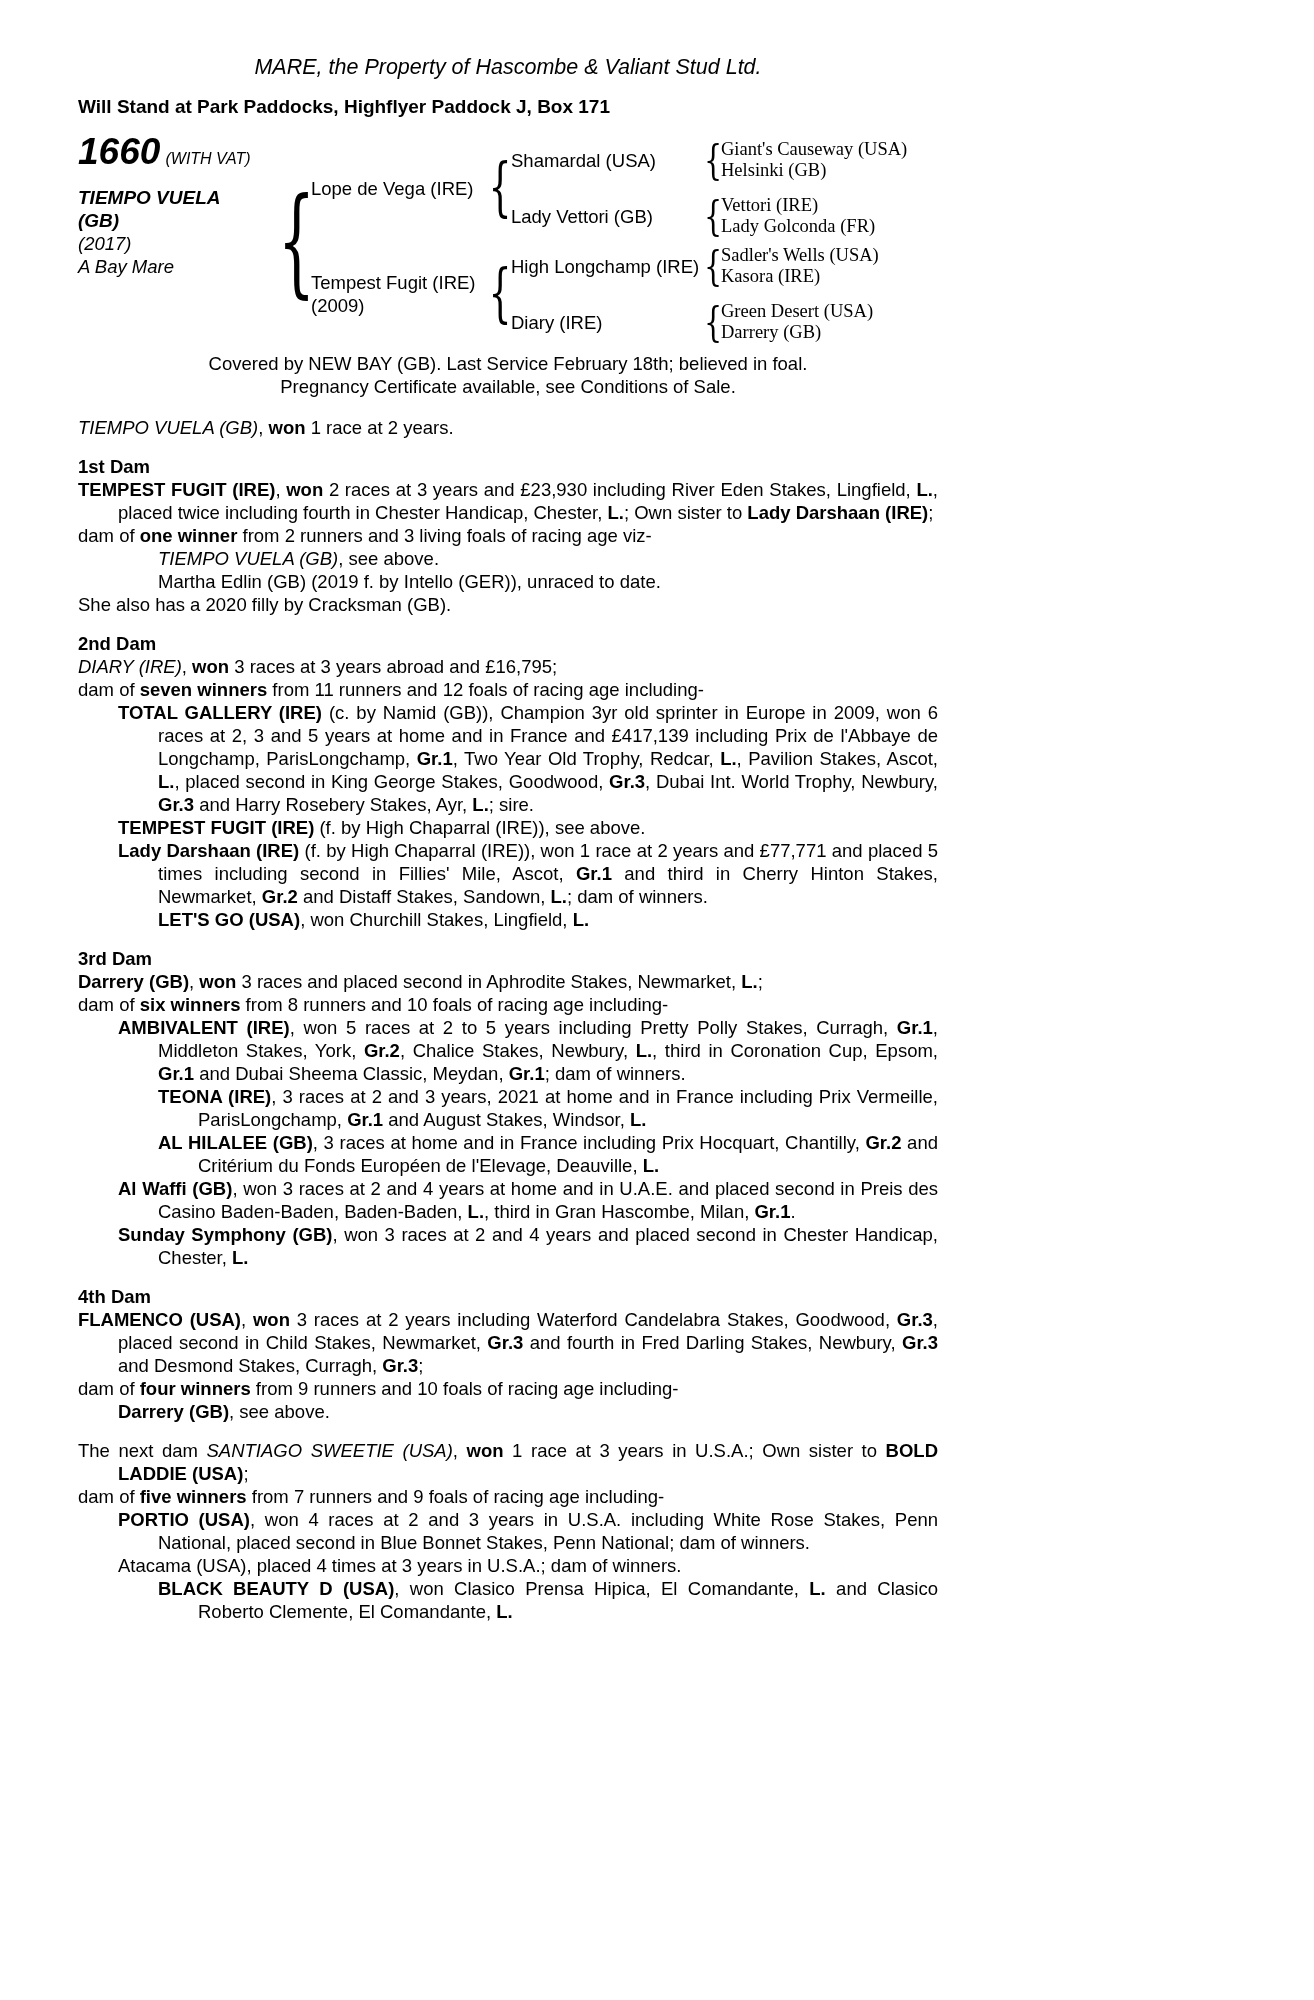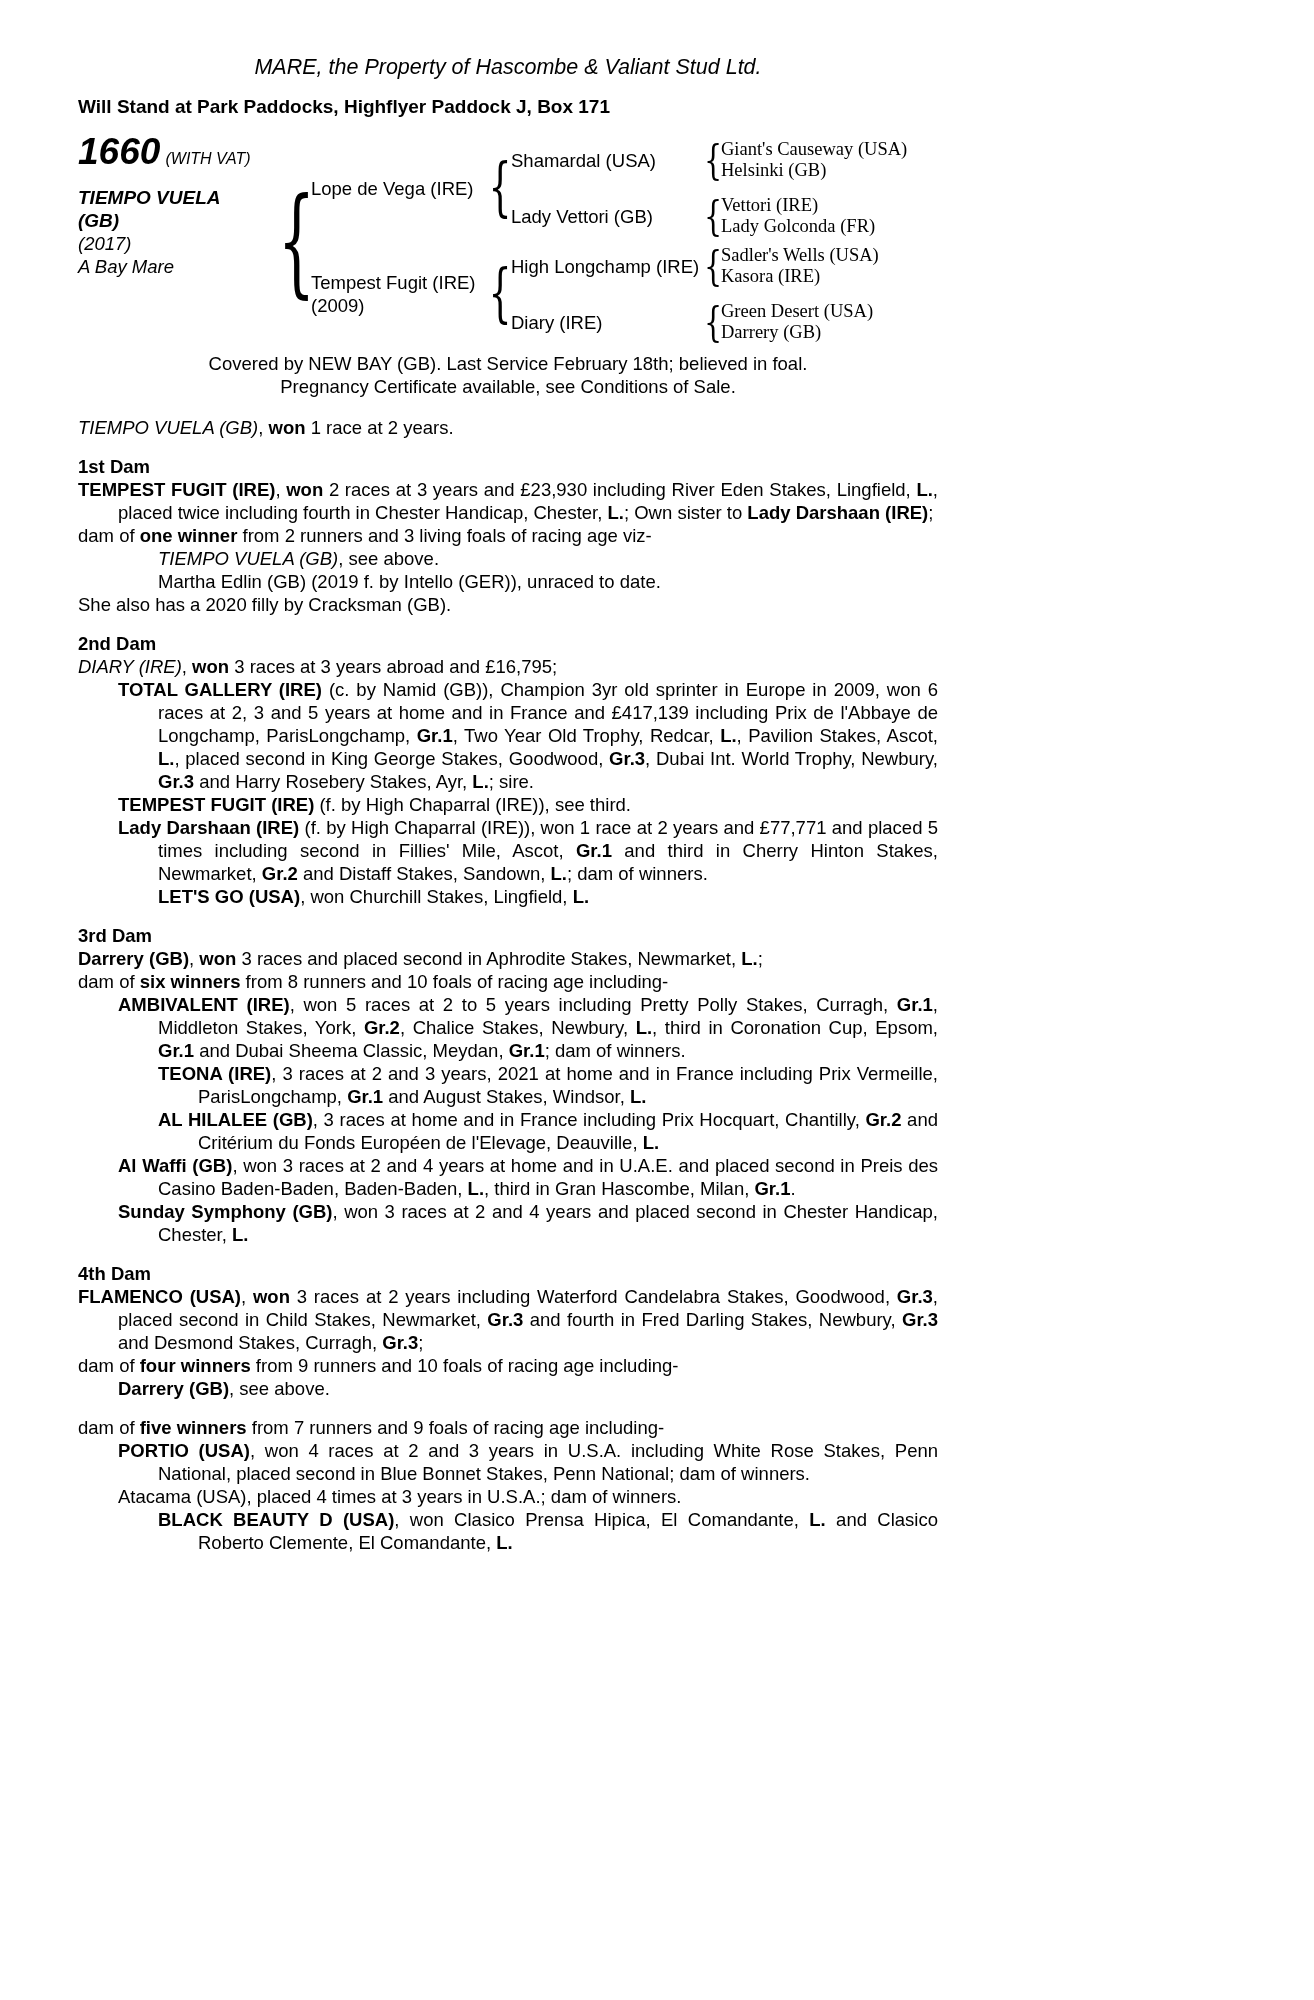--- a/index.html
+++ b/index.html
@@ -144,42 +144,44 @@
         <h2 class="dam-heading">1st Dam</h2>
         <p class="para indent-0"><span class="b">TEMPEST FUGIT (IRE)</span><span>, </span><span class="b">won</span><span> 2 races at 3 years and £23,930 including River Eden Stakes, Lingfield, </span><span class="b">L.</span><span>, placed twice including fourth in Chester Handicap, Chester, </span><span class="b">L.</span><span>; Own sister to </span><span class="b">Lady Darshaan (IRE)</span><span>;</span></p>
         <p class="para indent-0"><span>dam of </span><span class="b">one winner</span><span> from 2 runners and 3 living foals of racing age viz-</span></p>
         <p class="para indent-2"><span class="i">TIEMPO VUELA (GB)</span><span>, see above.</span></p>
         <p class="para indent-2"><span>Martha Edlin (GB) (2019 f. by Intello (GER)), unraced to date.</span></p>
         <p class="para indent-0"><span>She also has a 2020 filly by Cracksman (GB).</span></p>
       </section>
       <section class="dam-section">
         <h2 class="dam-heading">2nd Dam</h2>
         <p class="para indent-0"><span class="i">DIARY (IRE)</span><span>, </span><span class="b">won</span><span> 3 races at 3 years abroad and £16,795;</span></p>
+        <p class="para indent-0"><span>dam of </span><span class="b">seven winners</span><span> from 11 runners and 12 foals of racing age including-</span></p>
         <p class="para indent-1"><span class="b">TOTAL GALLERY (IRE)</span><span> (c. by Namid (GB)), Champion 3yr old sprinter in Europe in 2009, won 6 races at 2, 3 and 5 years at home and in France and £417,139 including Prix de l'Abbaye de Longchamp, ParisLongchamp, </span><span class="b">Gr.1</span><span>, Two Year Old Trophy, Redcar, </span><span class="b">L.</span><span>, Pavilion Stakes, Ascot, </span><span class="b">L.</span><span>, placed second in King George Stakes, Goodwood, </span><span class="b">Gr.3</span><span>, Dubai Int. World Trophy, Newbury, </span><span class="b">Gr.3</span><span> and Harry Rosebery Stakes, Ayr, </span><span class="b">L.</span><span>; sire.</span></p>
-        <p class="para indent-1"><span class="b">TEMPEST FUGIT (IRE)</span><span> (f. by High Chaparral (IRE)), see third.</span></p>
+        <p class="para indent-1"><span class="b">TEMPEST FUGIT (IRE)</span><span> (f. by High Chaparral (IRE)), see above.</span></p>
         <p class="para indent-1"><span class="b">Lady Darshaan (IRE)</span><span> (f. by High Chaparral (IRE)), won 1 race at 2 years and £77,771 and placed 5 times including second in Fillies' Mile, Ascot, </span><span class="b">Gr.1</span><span> and third in Cherry Hinton Stakes, Newmarket, </span><span class="b">Gr.2</span><span> and Distaff Stakes, Sandown, </span><span class="b">L.</span><span>; dam of winners.</span></p>
         <p class="para indent-2"><span class="b">LET'S GO (USA)</span><span>, won Churchill Stakes, Lingfield, </span><span class="b">L.</span></p>
       </section>
       <section class="dam-section">
         <h2 class="dam-heading">3rd Dam</h2>
         <p class="para indent-0"><span class="b">Darrery (GB)</span><span>, </span><span class="b">won</span><span> 3 races and placed second in Aphrodite Stakes, Newmarket, </span><span class="b">L.</span><span>;</span></p>
         <p class="para indent-0"><span>dam of </span><span class="b">six winners</span><span> from 8 runners and 10 foals of racing age including-</span></p>
         <p class="para indent-1"><span class="b">AMBIVALENT (IRE)</span><span>, won 5 races at 2 to 5 years including Pretty Polly Stakes, Curragh, </span><span class="b">Gr.1</span><span>, Middleton Stakes, York, </span><span class="b">Gr.2</span><span>, Chalice Stakes, Newbury, </span><span class="b">L.</span><span>, third in Coronation Cup, Epsom, </span><span class="b">Gr.1</span><span> and Dubai Sheema Classic, Meydan, </span><span class="b">Gr.1</span><span>; dam of winners.</span></p>
         <p class="para indent-2"><span class="b">TEONA (IRE)</span><span>, 3 races at 2 and 3 years, 2021 at home and in France including Prix Vermeille, ParisLongchamp, </span><span class="b">Gr.1</span><span> and August Stakes, Windsor, </span><span class="b">L.</span></p>
         <p class="para indent-2"><span class="b">AL HILALEE (GB)</span><span>, 3 races at home and in France including Prix Hocquart, Chantilly, </span><span class="b">Gr.2</span><span> and Critérium du Fonds Européen de l'Elevage, Deauville, </span><span class="b">L.</span></p>
         <p class="para indent-1"><span class="b">Al Waffi (GB)</span><span>, won 3 races at 2 and 4 years at home and in U.A.E. and placed second in Preis des Casino Baden-Baden, Baden-Baden, </span><span class="b">L.</span><span>, third in Gran Hascombe, Milan, </span><span class="b">Gr.1</span><span>.</span></p>
         <p class="para indent-1"><span class="b">Sunday Symphony (GB)</span><span>, won 3 races at 2 and 4 years and placed second in Chester Handicap, Chester, </span><span class="b">L.</span></p>
       </section>
       <section class="dam-section">
         <h2 class="dam-heading">4th Dam</h2>
         <p class="para indent-0"><span class="b">FLAMENCO (USA)</span><span>, </span><span class="b">won</span><span> 3 races at 2 years including Waterford Candelabra Stakes, Goodwood, </span><span class="b">Gr.3</span><span>, placed second in Child Stakes, Newmarket, </span><span class="b">Gr.3</span><span> and fourth in Fred Darling Stakes, Newbury, </span><span class="b">Gr.3</span><span> and Desmond Stakes, Curragh, </span><span class="b">Gr.3</span><span>;</span></p>
         <p class="para indent-0"><span>dam of </span><span class="b">four winners</span><span> from 9 runners and 10 foals of racing age including-</span></p>
         <p class="para indent-1"><span class="b">Darrery (GB)</span><span>, see above.</span></p>
       </section>
       <section class="dam-section">
+        <p class="para indent-0"><span>The next dam </span><span class="i">SANTIAGO SWEETIE (USA)</span><span>, </span><span class="b">won</span><span> 1 race at 3 years in U.S.A.; Own sister to </span><span class="b">BOLD LADDIE (USA)</span><span>;</span></p>
         <p class="para indent-0"><span>dam of </span><span class="b">five winners</span><span> from 7 runners and 9 foals of racing age including-</span></p>
         <p class="para indent-1"><span class="b">PORTIO (USA)</span><span>, won 4 races at 2 and 3 years in U.S.A. including White Rose Stakes, Penn National, placed second in Blue Bonnet Stakes, Penn National; dam of winners.</span></p>
         <p class="para indent-1"><span>Atacama (USA), placed 4 times at 3 years in U.S.A.; dam of winners.</span></p>
         <p class="para indent-2"><span class="b">BLACK BEAUTY D (USA)</span><span>, won Clasico Prensa Hipica, El Comandante, </span><span class="b">L.</span><span> and Clasico Roberto Clemente, El Comandante, </span><span class="b">L.</span></p>
       </section>
     </div>
 
 </div>
 
 </body></html>

